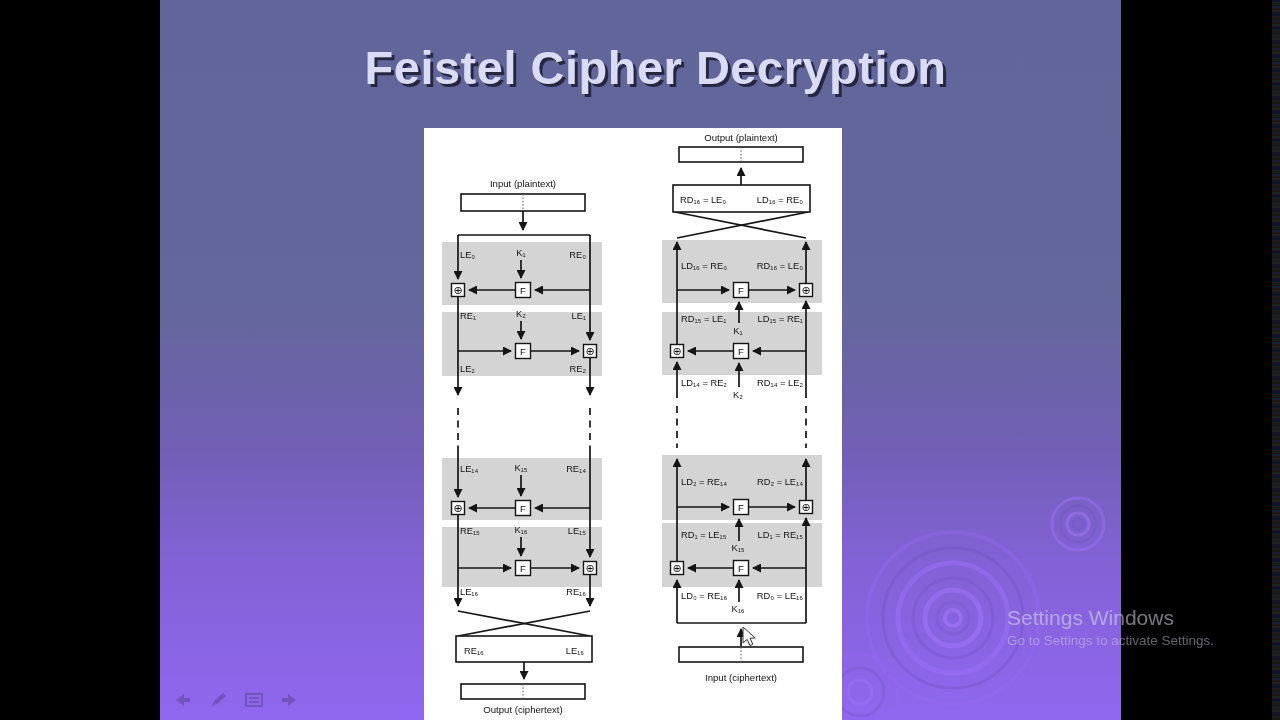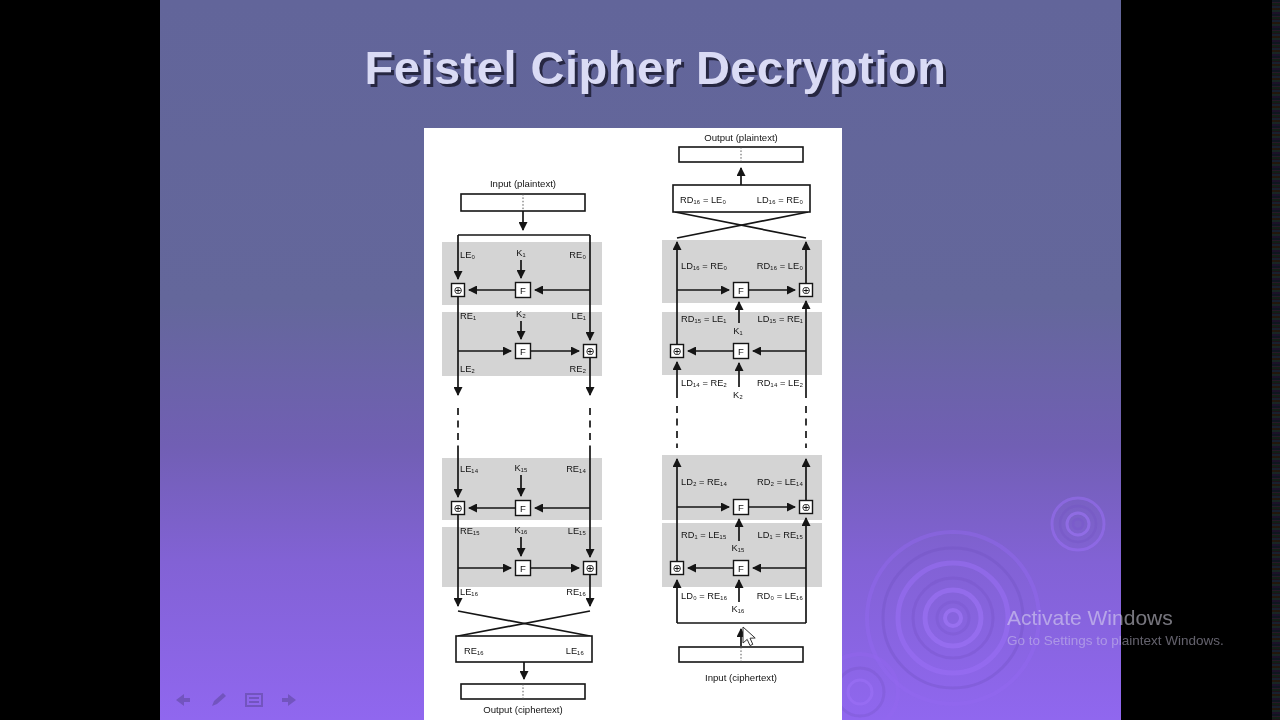--- a/index.html
+++ b/index.html
@@ -266,21 +266,21 @@
       <line x1="7" y1="8" x2="17" y2="8" stroke="rgba(55,45,95,0.9)" stroke-width="2"></line>
       <line x1="7" y1="12" x2="17" y2="12" stroke="rgba(55,45,95,0.9)" stroke-width="2"></line>
     </svg>
     <svg class="tbtn" viewBox="0 0 24 20">
       <path d="M10,4 L18,10 L10,16 L10,12 L4,12 L4,8 L10,8 Z" fill="rgba(55,45,95,0.9)"></path>
     </svg>
   </div>
 </div>
 
 <div class="watermark">
-  <div class="l1">Activate Windows</div>
-  <div class="l2">Go to Settings to plaintext Windows.</div>
+  <div class="l1">Settings Windows</div>
+  <div class="l2">Go to Settings to activate Settings.</div>
 </div>
 
 <div class="noise-strip"></div>
 
 <svg class="cursor" width="16" height="22" viewBox="0 0 16 22">
   <path d="M1,1 L1,17 L5.2,13.4 L8,19.6 L10.8,18.3 L8,12.2 L13.2,12 Z" fill="#ffffff" stroke="#333" stroke-width="1"></path>
 </svg>
 
 </body></html>

